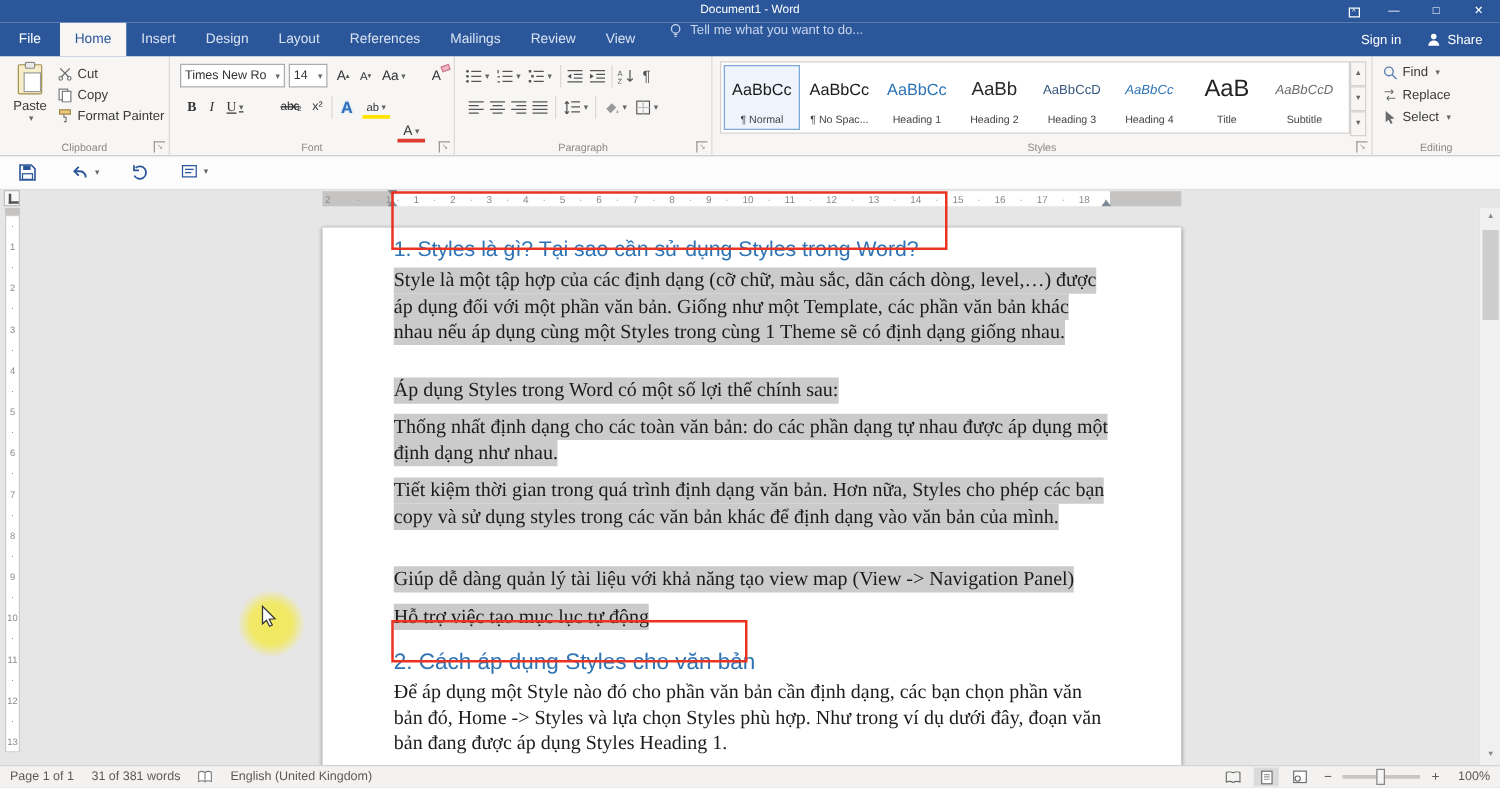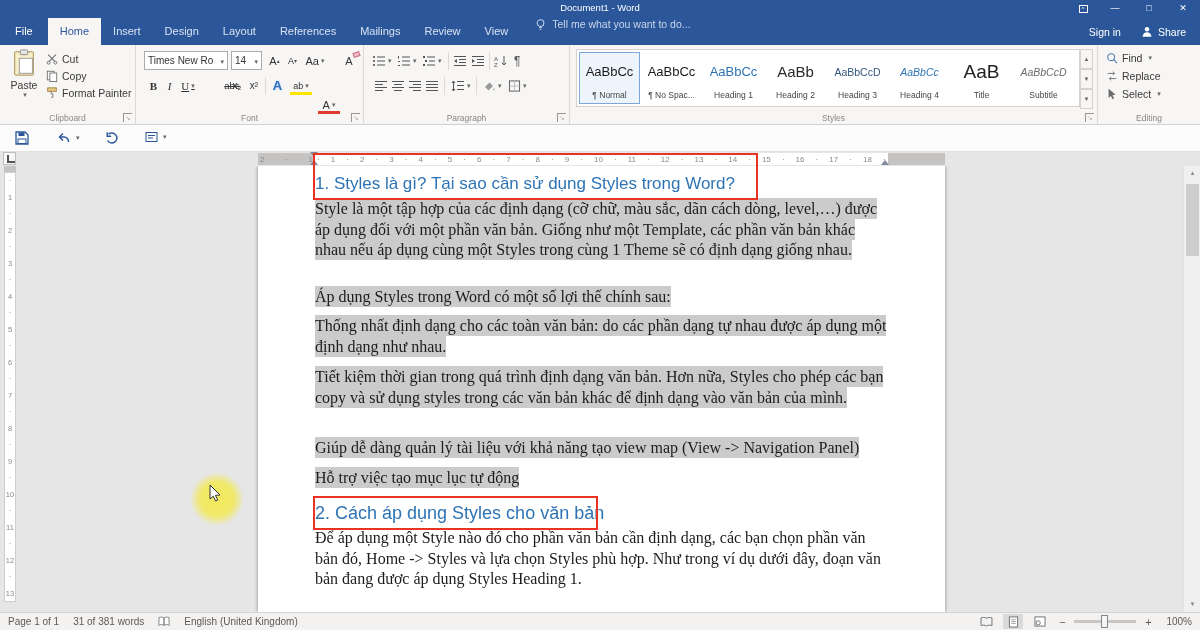--- a/index.html
+++ b/index.html
@@ -96,21 +96,21 @@
   .rnum { display:flex; justify-content:space-between; align-items:center; height:12px; font-size:8px; color:#8c8a88; padding:0 2px; }
   .ind-first { position:absolute; left:310px; top:0; width:0; height:0; border-left:4px solid transparent; border-right:4px solid transparent; border-top:5px solid #7e8a99; z-index:3; }
   .ind-hang { position:absolute; left:310px; top:8px; width:0; height:0; border-left:4px solid transparent; border-right:4px solid transparent; border-bottom:5px solid #7e8a99; z-index:3; }
   .ind-right { position:absolute; left:881px; top:8px; width:0; height:0; border-left:4px solid transparent; border-right:4px solid transparent; border-bottom:5px solid #7e8a99; z-index:3; }
 
   
   .docarea { position:absolute; top:166px; left:0; right:0; bottom:18px; background:#e6e6e6; overflow:hidden; }
   .vruler { position:absolute; left:4px; top:6px; width:12px; height:430px; background:#fff; border:1px solid #d0cecc; }
   .vruler-cap { position:absolute; left:4px; top:0; width:12px; height:6px; background:#c6c4c2; }
   .vnum { display:flex; flex-direction:column; justify-content:space-between; align-items:center; height:100%; font-size:7.5px; color:#8c8a88; padding:3px 0; }
-  .page { position:absolute; left:258px; top:0; width:687px; height:446px; background:#fff; box-shadow:1px 0 3px rgba(0,0,0,.22), -1px 0 3px rgba(0,0,0,.22); }
+  .page { position:absolute; left:258px; top:16px; width:687px; height:446px; background:#fff; box-shadow:1px 0 3px rgba(0,0,0,.22), -1px 0 3px rgba(0,0,0,.22); }
   .page h1,.page h2 { position:absolute; left:57px; width:578px; font-weight:normal; color:#2e74b5; font-family:"Liberation Sans","DejaVu Sans",sans-serif; }
   .page h1 { font-size:17px; }
   .page h2 { font-size:18px; }
   .page p { position:absolute; left:57px; width:575px; font:16px/20.5px "Liberation Serif","DejaVu Serif",serif; color:#1c1c1c; }
   .sel { background:#cbcbcb; padding:2px 0; }
 
   
   .scrollbar { position:absolute; right:0; top:0; bottom:0; width:17px; background:#f0f0f0; border-left:1px solid #e2e2e2; }
   .sb-arrow { position:absolute; left:0; width:17px; height:15px; text-align:center; font-size:6px; color:#868686; line-height:15px; }
   .sb-up { top:0; } .sb-down { bottom:0; }

